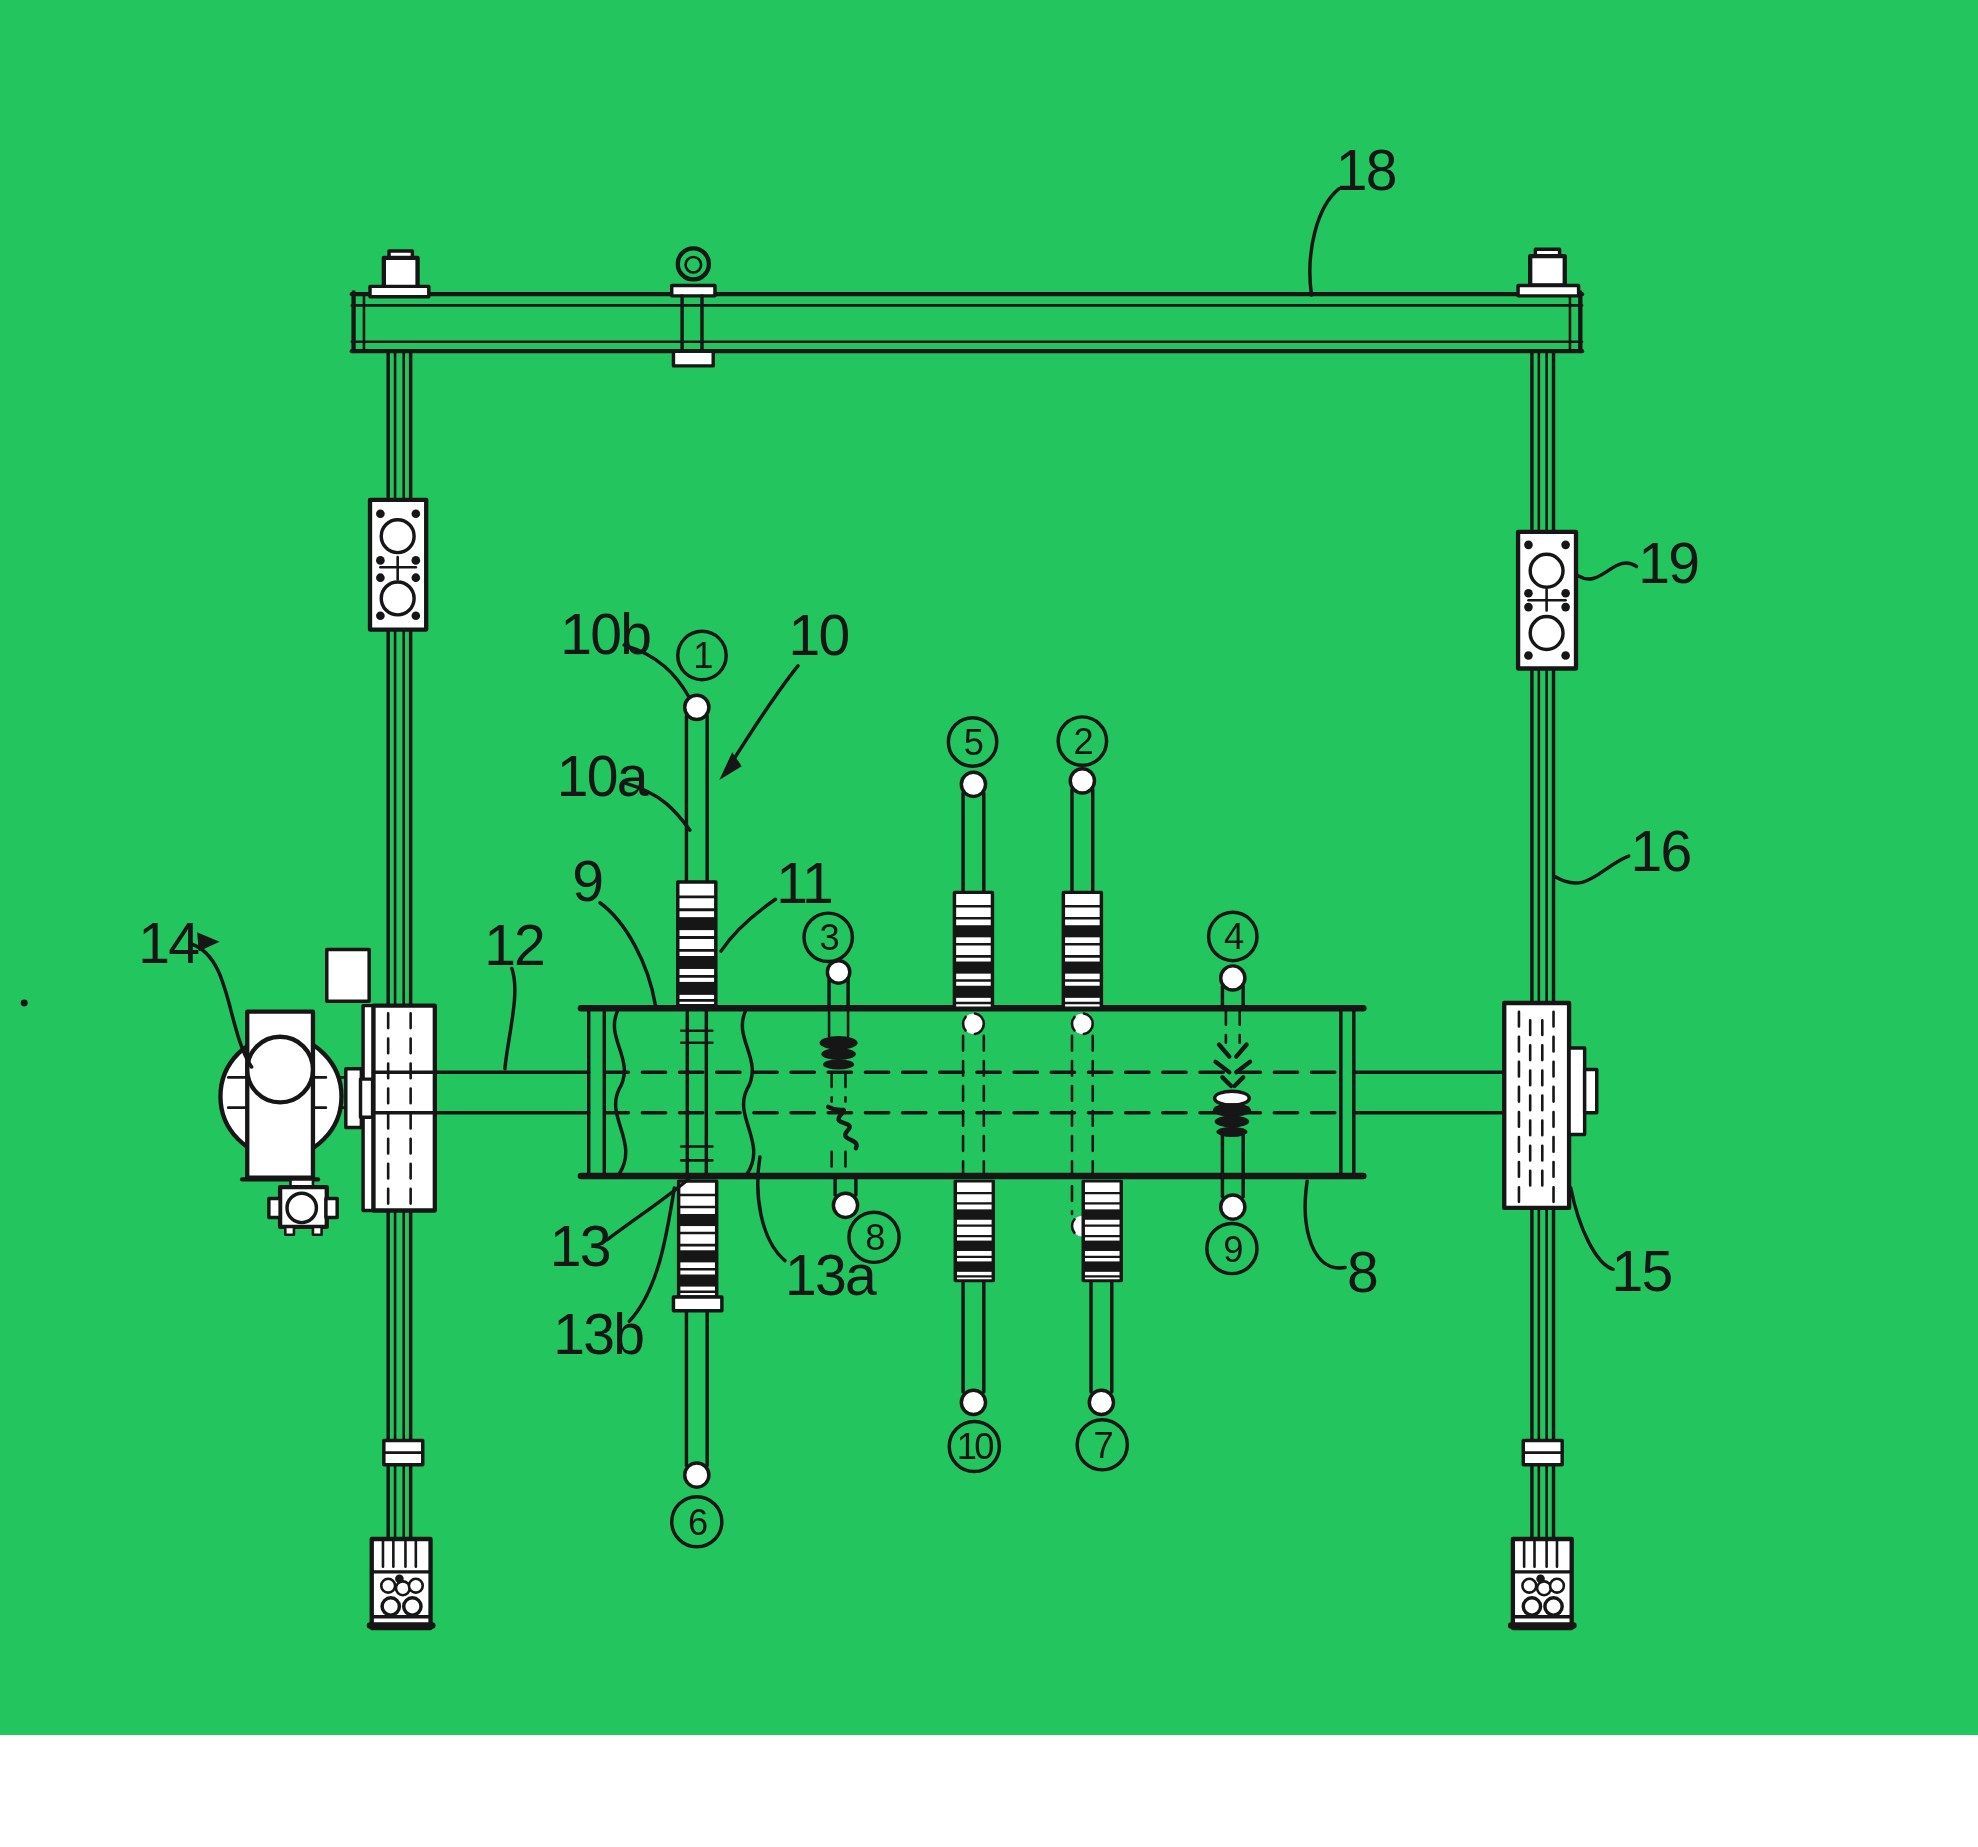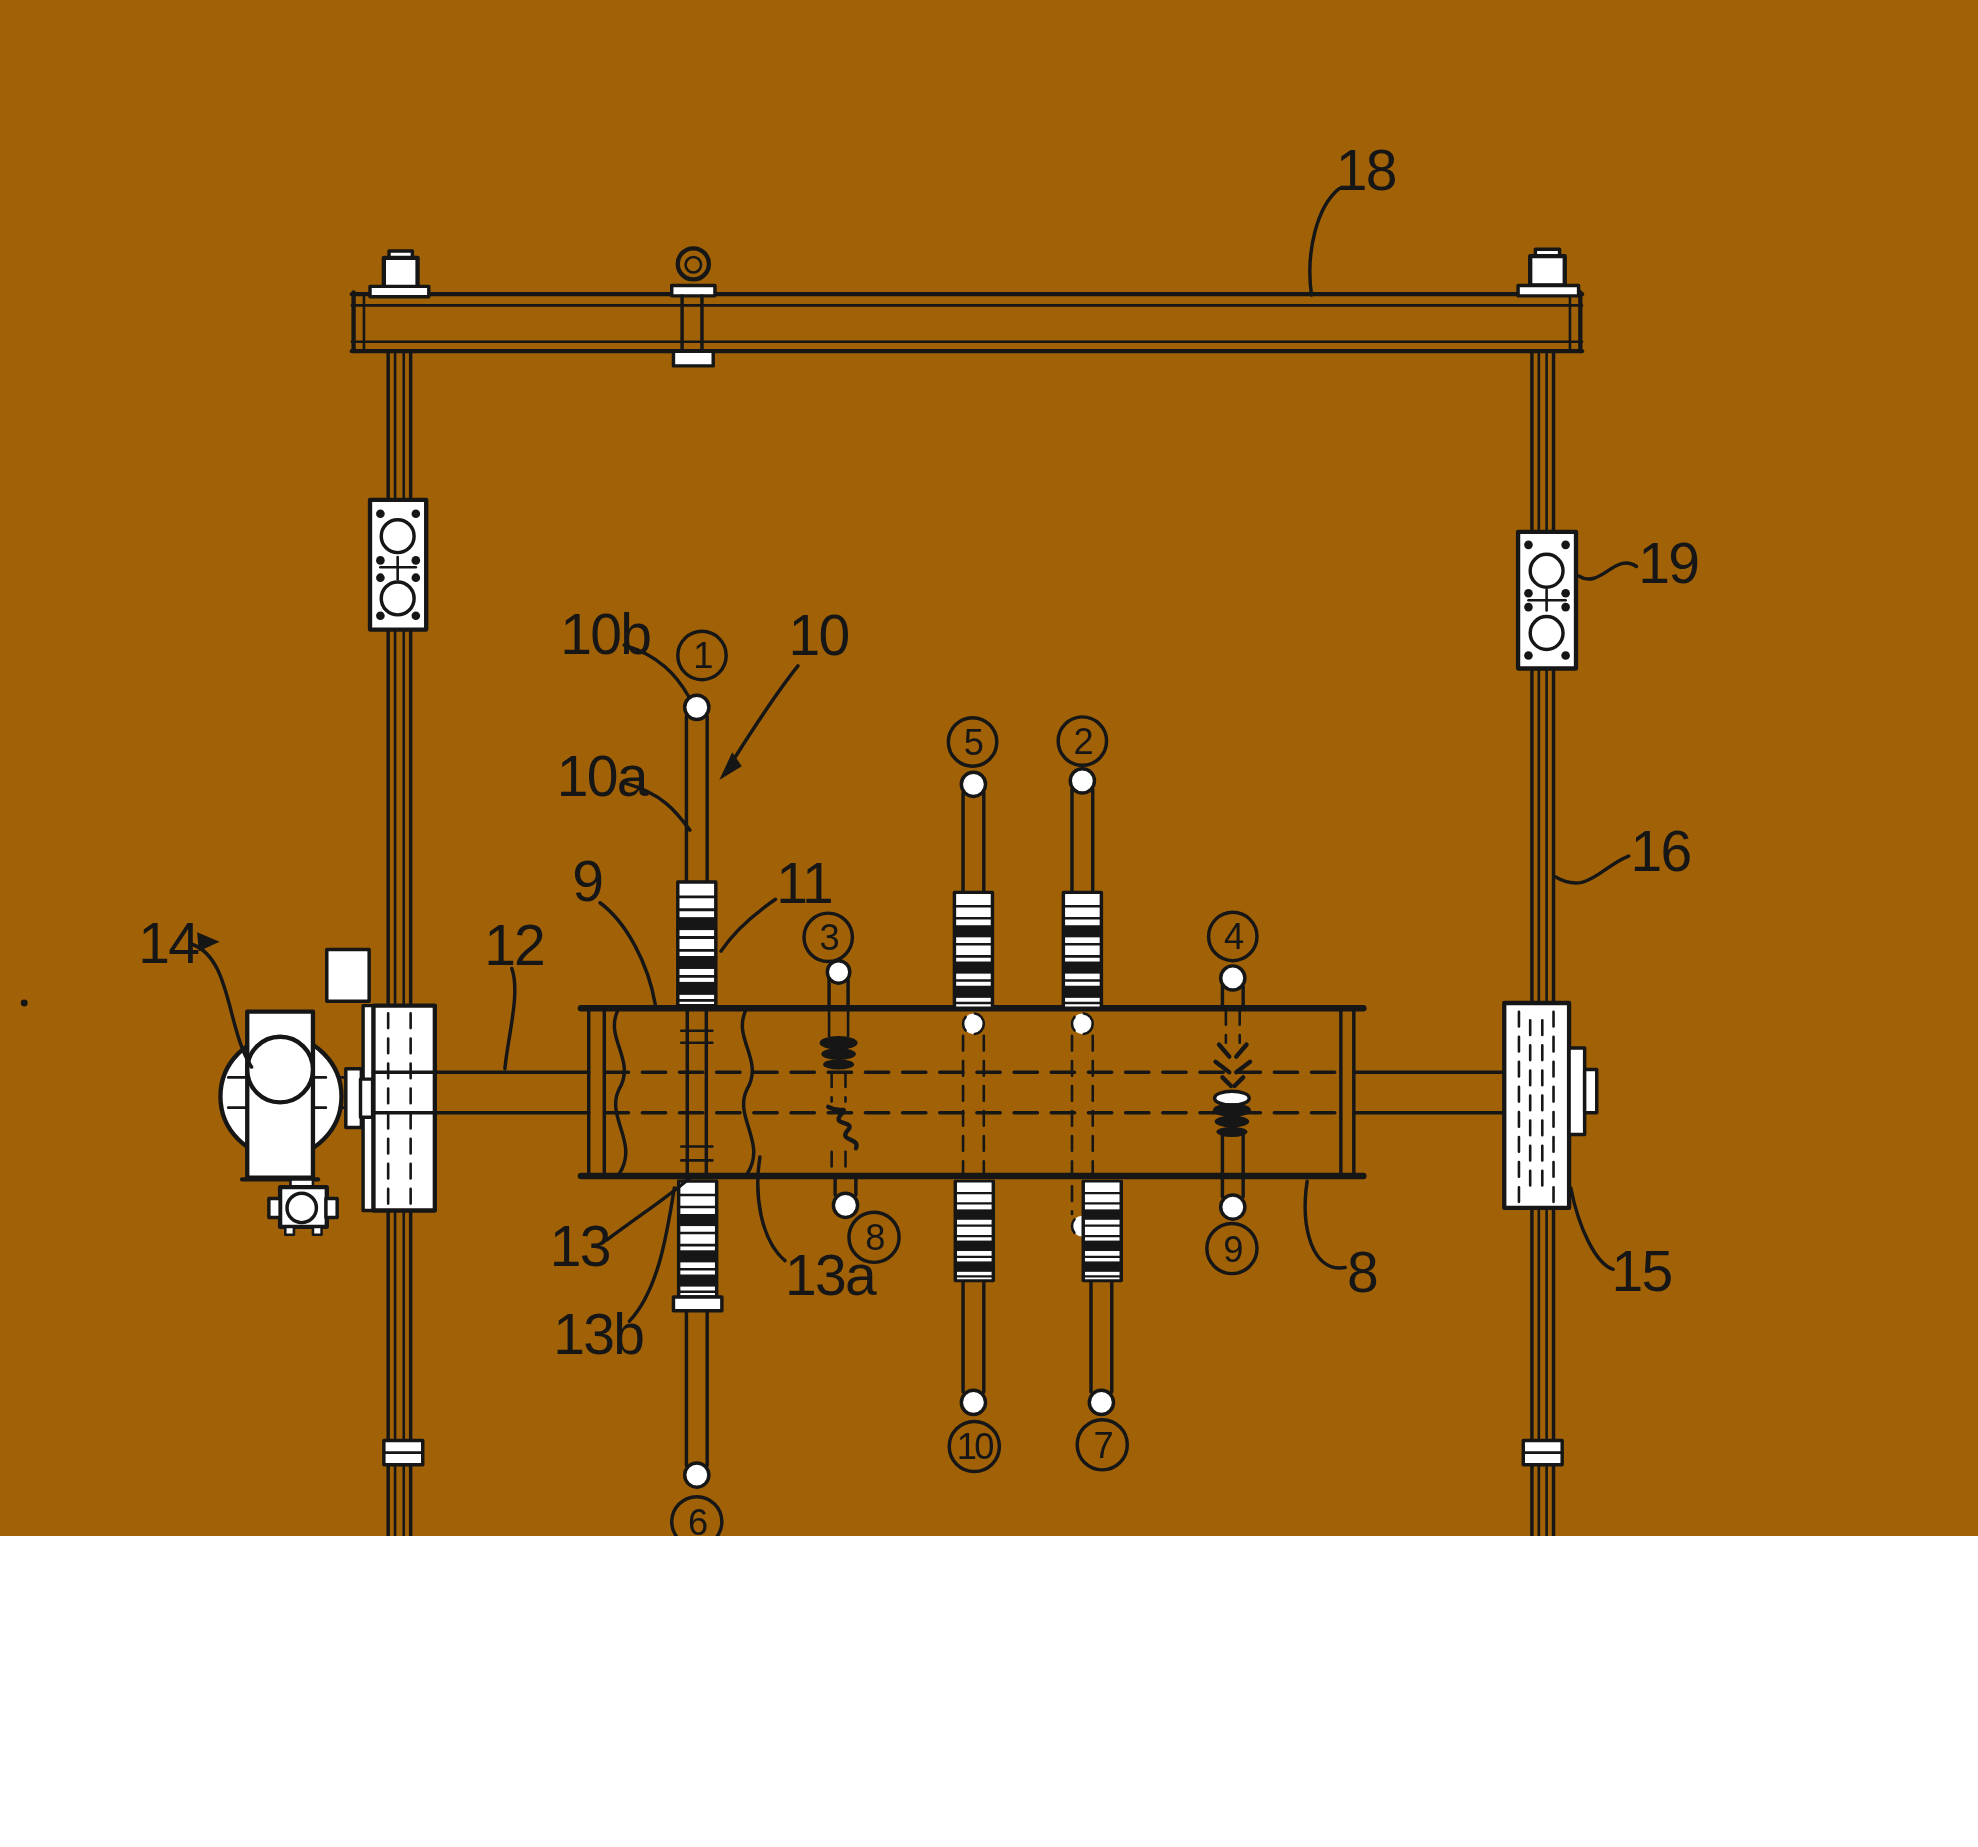--- a/index.html
+++ b/index.html
@@ -1,16 +1,16 @@
 <!DOCTYPE html>
 <html style="font-size:14px"><head>
 <meta charset="utf-8">
 <style>
   html,body{margin:0;padding:0;background:#ffffff;}
-  .stage{width:1978px;height:1536px;position:relative;background:#a16207;}
+  .stage{width:1978px;height:1735px;position:relative;background:#22c55e;}
   svg{display:block;}
   .ln{stroke:#161616;fill:none;stroke-width:4;stroke-linecap:round;stroke-linejoin:round;}
   .w3{stroke-width:3;}
   .w5{stroke-width:5;}
   .w7{stroke-width:7.5;}
   .wh{fill:#ffffff;}
   .blk{fill:#161616;stroke:none;}
   .dashH{stroke-dasharray:27 16;}
   .dashV{stroke-dasharray:17 12;}
   text{font-family:"Liberation Sans","DejaVu Sans",sans-serif;fill:#161616;letter-spacing:-2px;}

